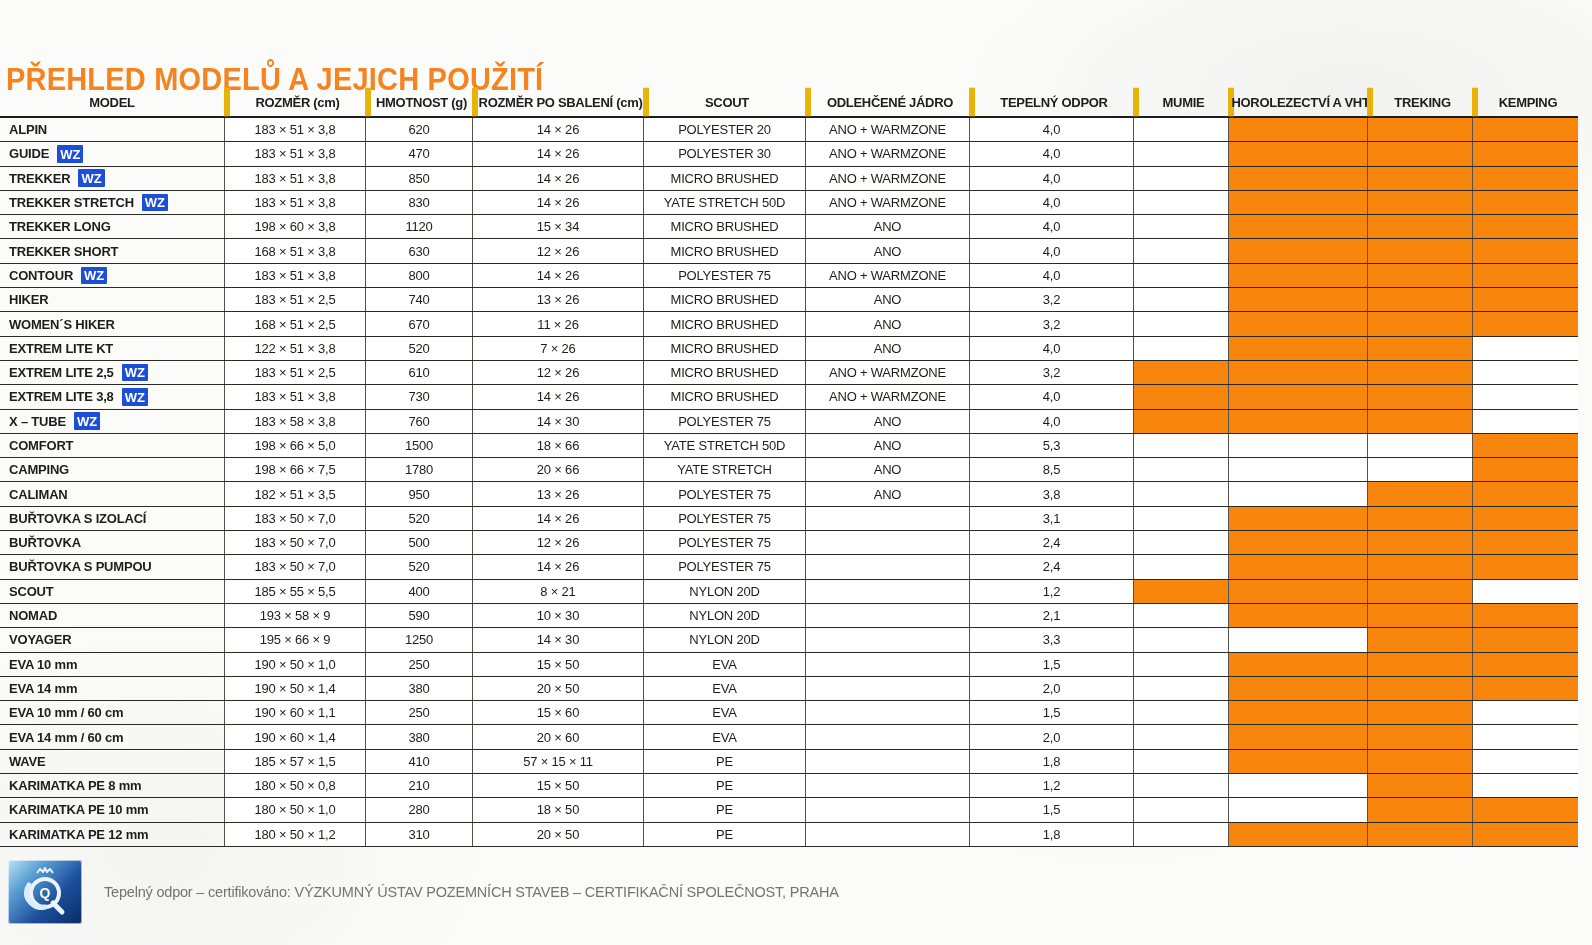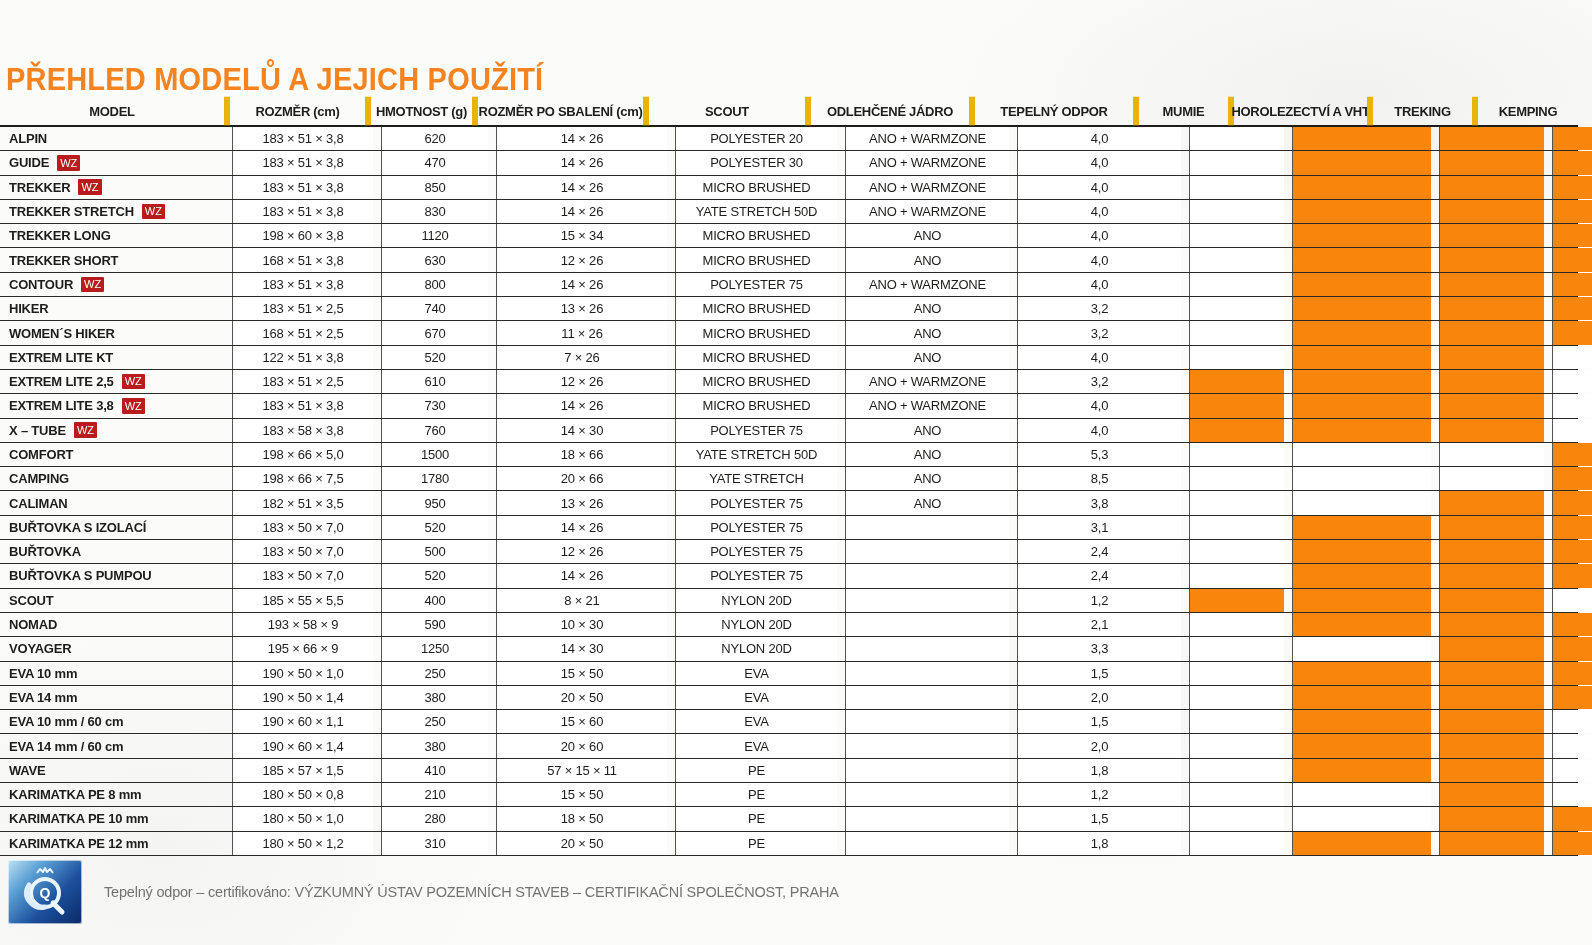--- a/index.html
+++ b/index.html
@@ -14,50 +14,50 @@
     overflow:hidden;position:relative;
     color:#1d1d1b;
   }
   .page-title{
     position:absolute;left:6px;top:44px;
     font-size:29px;font-weight:700;letter-spacing:.2px;
     color:#F5831F;
     transform:scaleY(1.05);transform-origin:left top;
   }
   .table{
-    position:absolute;left:0;top:97px;width:1578px;
+    position:absolute;left:0;top:88px;width:1578px;
   }
   .grid-row{
     display:grid;
     grid-template-columns:224px 141px 107px 171px 162px 164px 164px 95px 139px 105px 106px;
     align-items:stretch;
   }
   .header-row{height:28px;border-bottom:2.5px solid #1d1d1b;}
   .header-row .cell{
     display:flex;align-items:center;justify-content:center;
     font-size:13px;font-weight:700;letter-spacing:-0.3px;
     border-left:6px solid #eab308;
     transform:scaleY(1.02);
     white-space:nowrap;
   }
   .header-row .cell:first-child{border-left:none;}
-  .data-row{height:23.3px;border-bottom:1.4px solid #2a2a28;gap:8px;}
+  .data-row{height:23.3px;border-bottom:1.4px solid #2a2a28;}
   .data-row .cell{
     display:flex;align-items:center;justify-content:center;
     font-size:13px;letter-spacing:-0.2px;
     border-left:1px solid #55534f;
     white-space:nowrap;overflow:hidden;
     background:#fff;
   }
   .data-row .cell:first-child{border-left:none;justify-content:flex-start;padding-left:9px;font-weight:700;background:transparent;}
   .cell.on{background:#F8860D;}
   .wz-badge{
     display:inline-block;margin-left:8px;
-    background:#b91c1c;color:#fff;
-    font-size:11px;font-weight:400;line-height:1;
+    background:#1d4ed8;color:#fff;
+    font-size:13px;font-weight:700;line-height:1;
     padding:2.5px 3px 2px 3px;border-radius:1px;
     letter-spacing:0;
   }
   .footer{
     position:absolute;left:8px;top:860px;width:1200px;
     display:flex;align-items:center;gap:22px;
   }
   .cert-logo{
     width:74px;height:64px;flex:0 0 auto;border-radius:3px;
     background:linear-gradient(135deg,#bfe3f2 0%,#5a9fd4 28%,#1c4f9c 62%,#0a2a66 100%);

